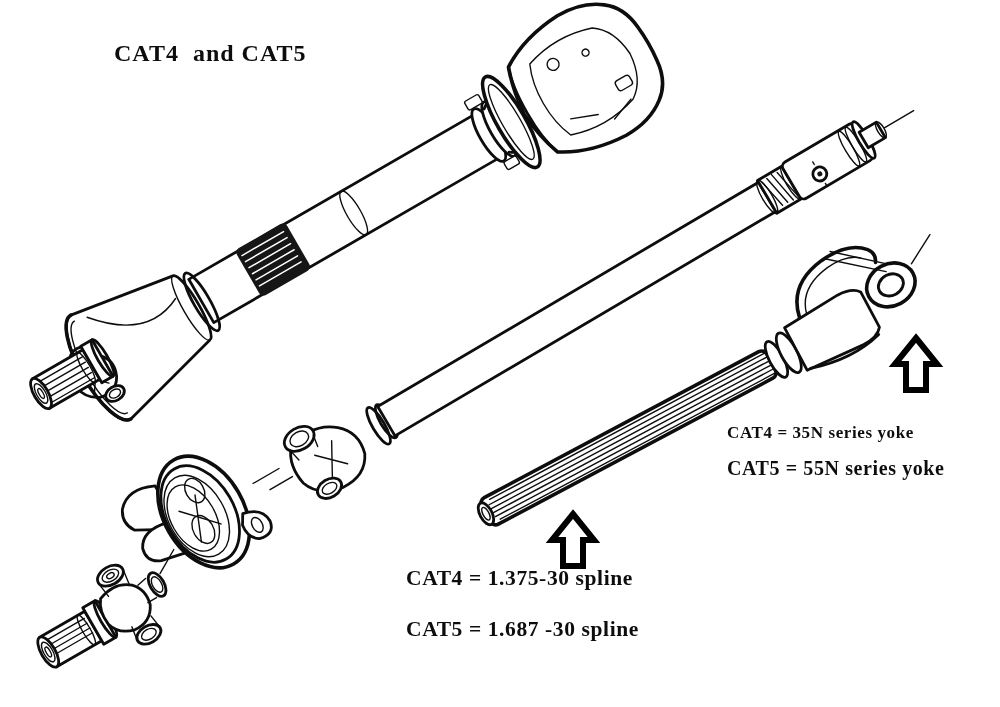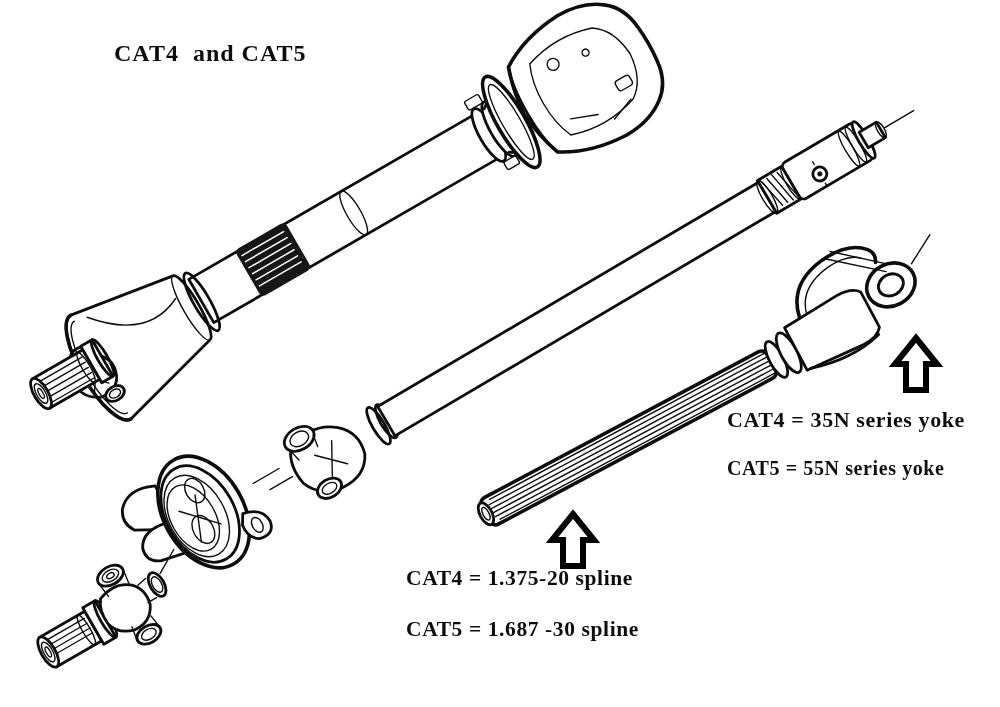--- a/index.html
+++ b/index.html
@@ -15,21 +15,21 @@
   .art .k{stroke-width:3.6;}
   .art .d{fill:#161616; stroke:none;}
   .art .w{stroke:#ffffff; stroke-width:1.5; fill:none;}
   .arrow{fill:#ffffff; stroke:#000000; stroke-width:6; stroke-linejoin:miter;}
   
   .label{
     position:absolute; font-weight:700; color:#0d0d0d;
     white-space:pre; letter-spacing:0.6px; line-height:1.1;
   }
   .label.title{left:114px; top:40px; font-size:24px; letter-spacing:1px;}
-  .label.yoke1{left:727px; top:408px; font-size:22px;}
+  .label.yoke1{left:727px; top:424px; font-size:17px;}
   .label.yoke2{left:727px; top:457px; font-size:20px;}
   .label.spl1{left:406px; top:567px; font-size:21.5px;}
   .label.spl2{left:406px; top:618px; font-size:21.5px;}
 </style>
 </head>
 <body>
 
 <div class="stage">
 
   <svg width="1000" height="707" viewBox="0 0 1000 707">
@@ -176,16 +176,16 @@
       </g>
 
       <polygon class="arrow" points="573,514 594,540 583,540 583,566 563,566 563,540 552,540"></polygon>
       <polygon class="arrow" points="916,338 937,364 926,364 926,390 906,390 906,364 895,364"></polygon>
     </g>
   </svg>
 
   <div class="label title">CAT4  and CAT5</div>
   <div class="label yoke1">CAT4 = 35N series yoke</div>
   <div class="label yoke2">CAT5 = 55N series yoke</div>
-  <div class="label spl1">CAT4 = 1.375-20 spline</div>
+  <div class="label spl1">CAT4 = 1.375-30 spline</div>
   <div class="label spl2">CAT5 = 1.687 -30 spline</div>
 
 </div>
 
 </body></html>

